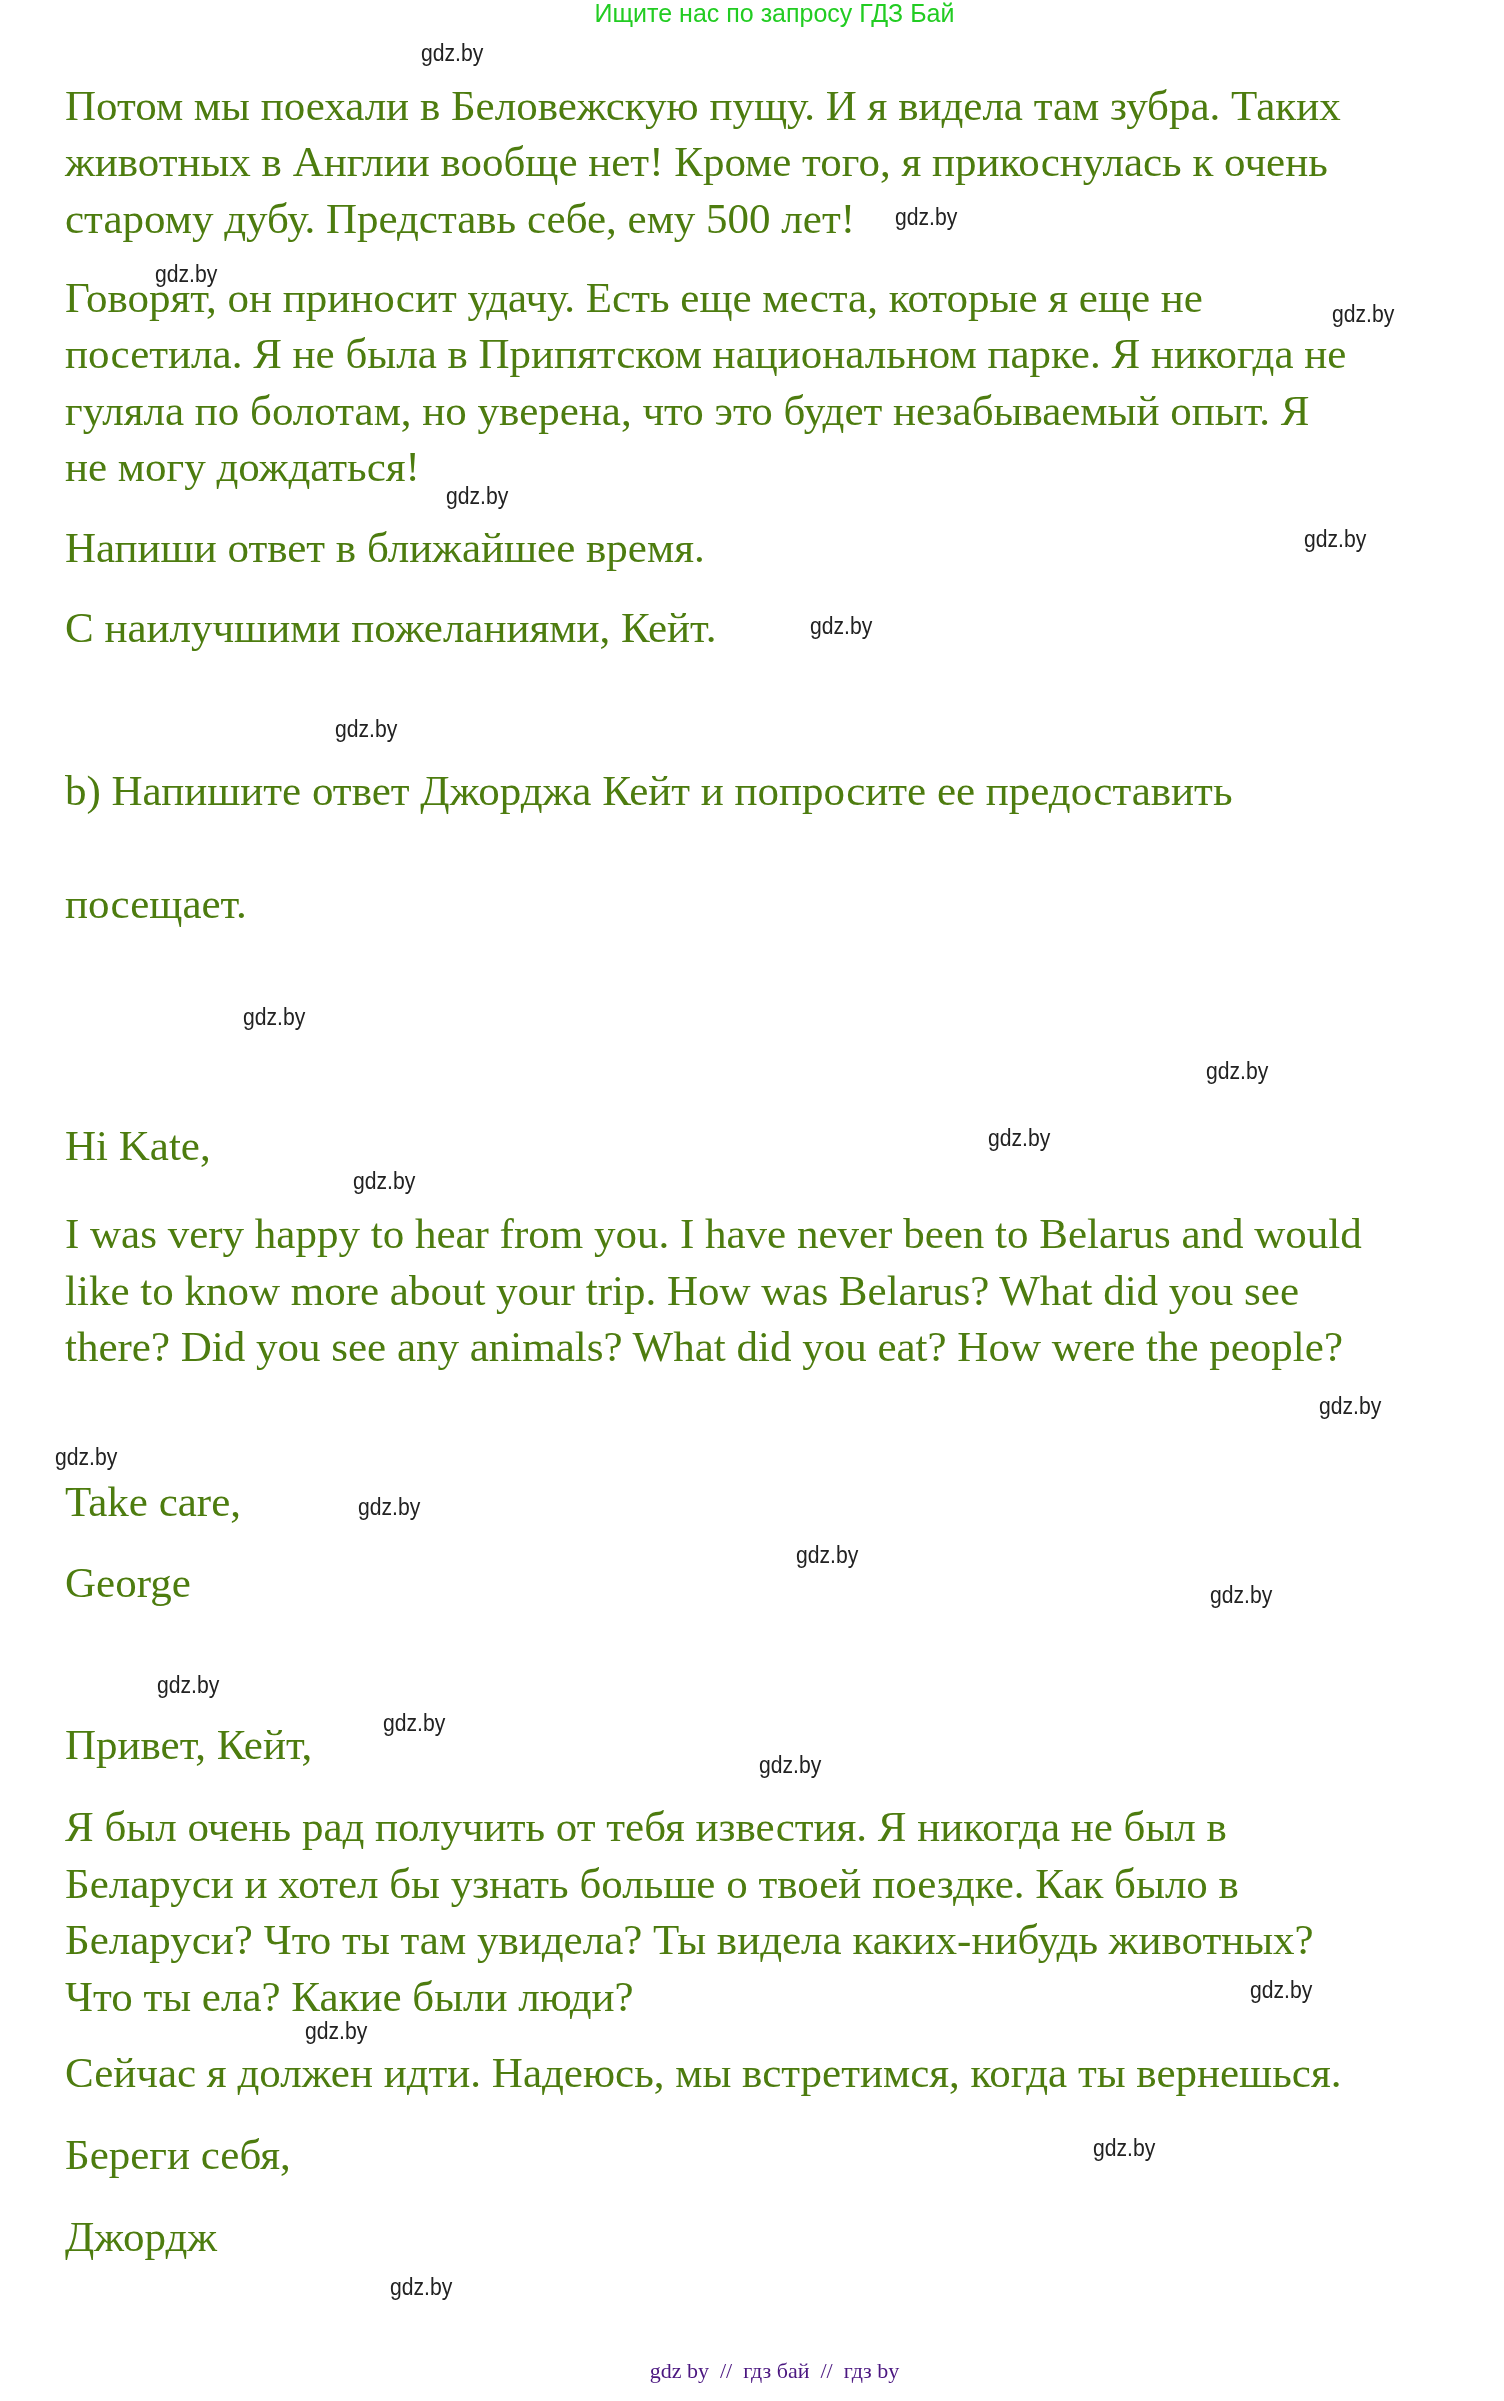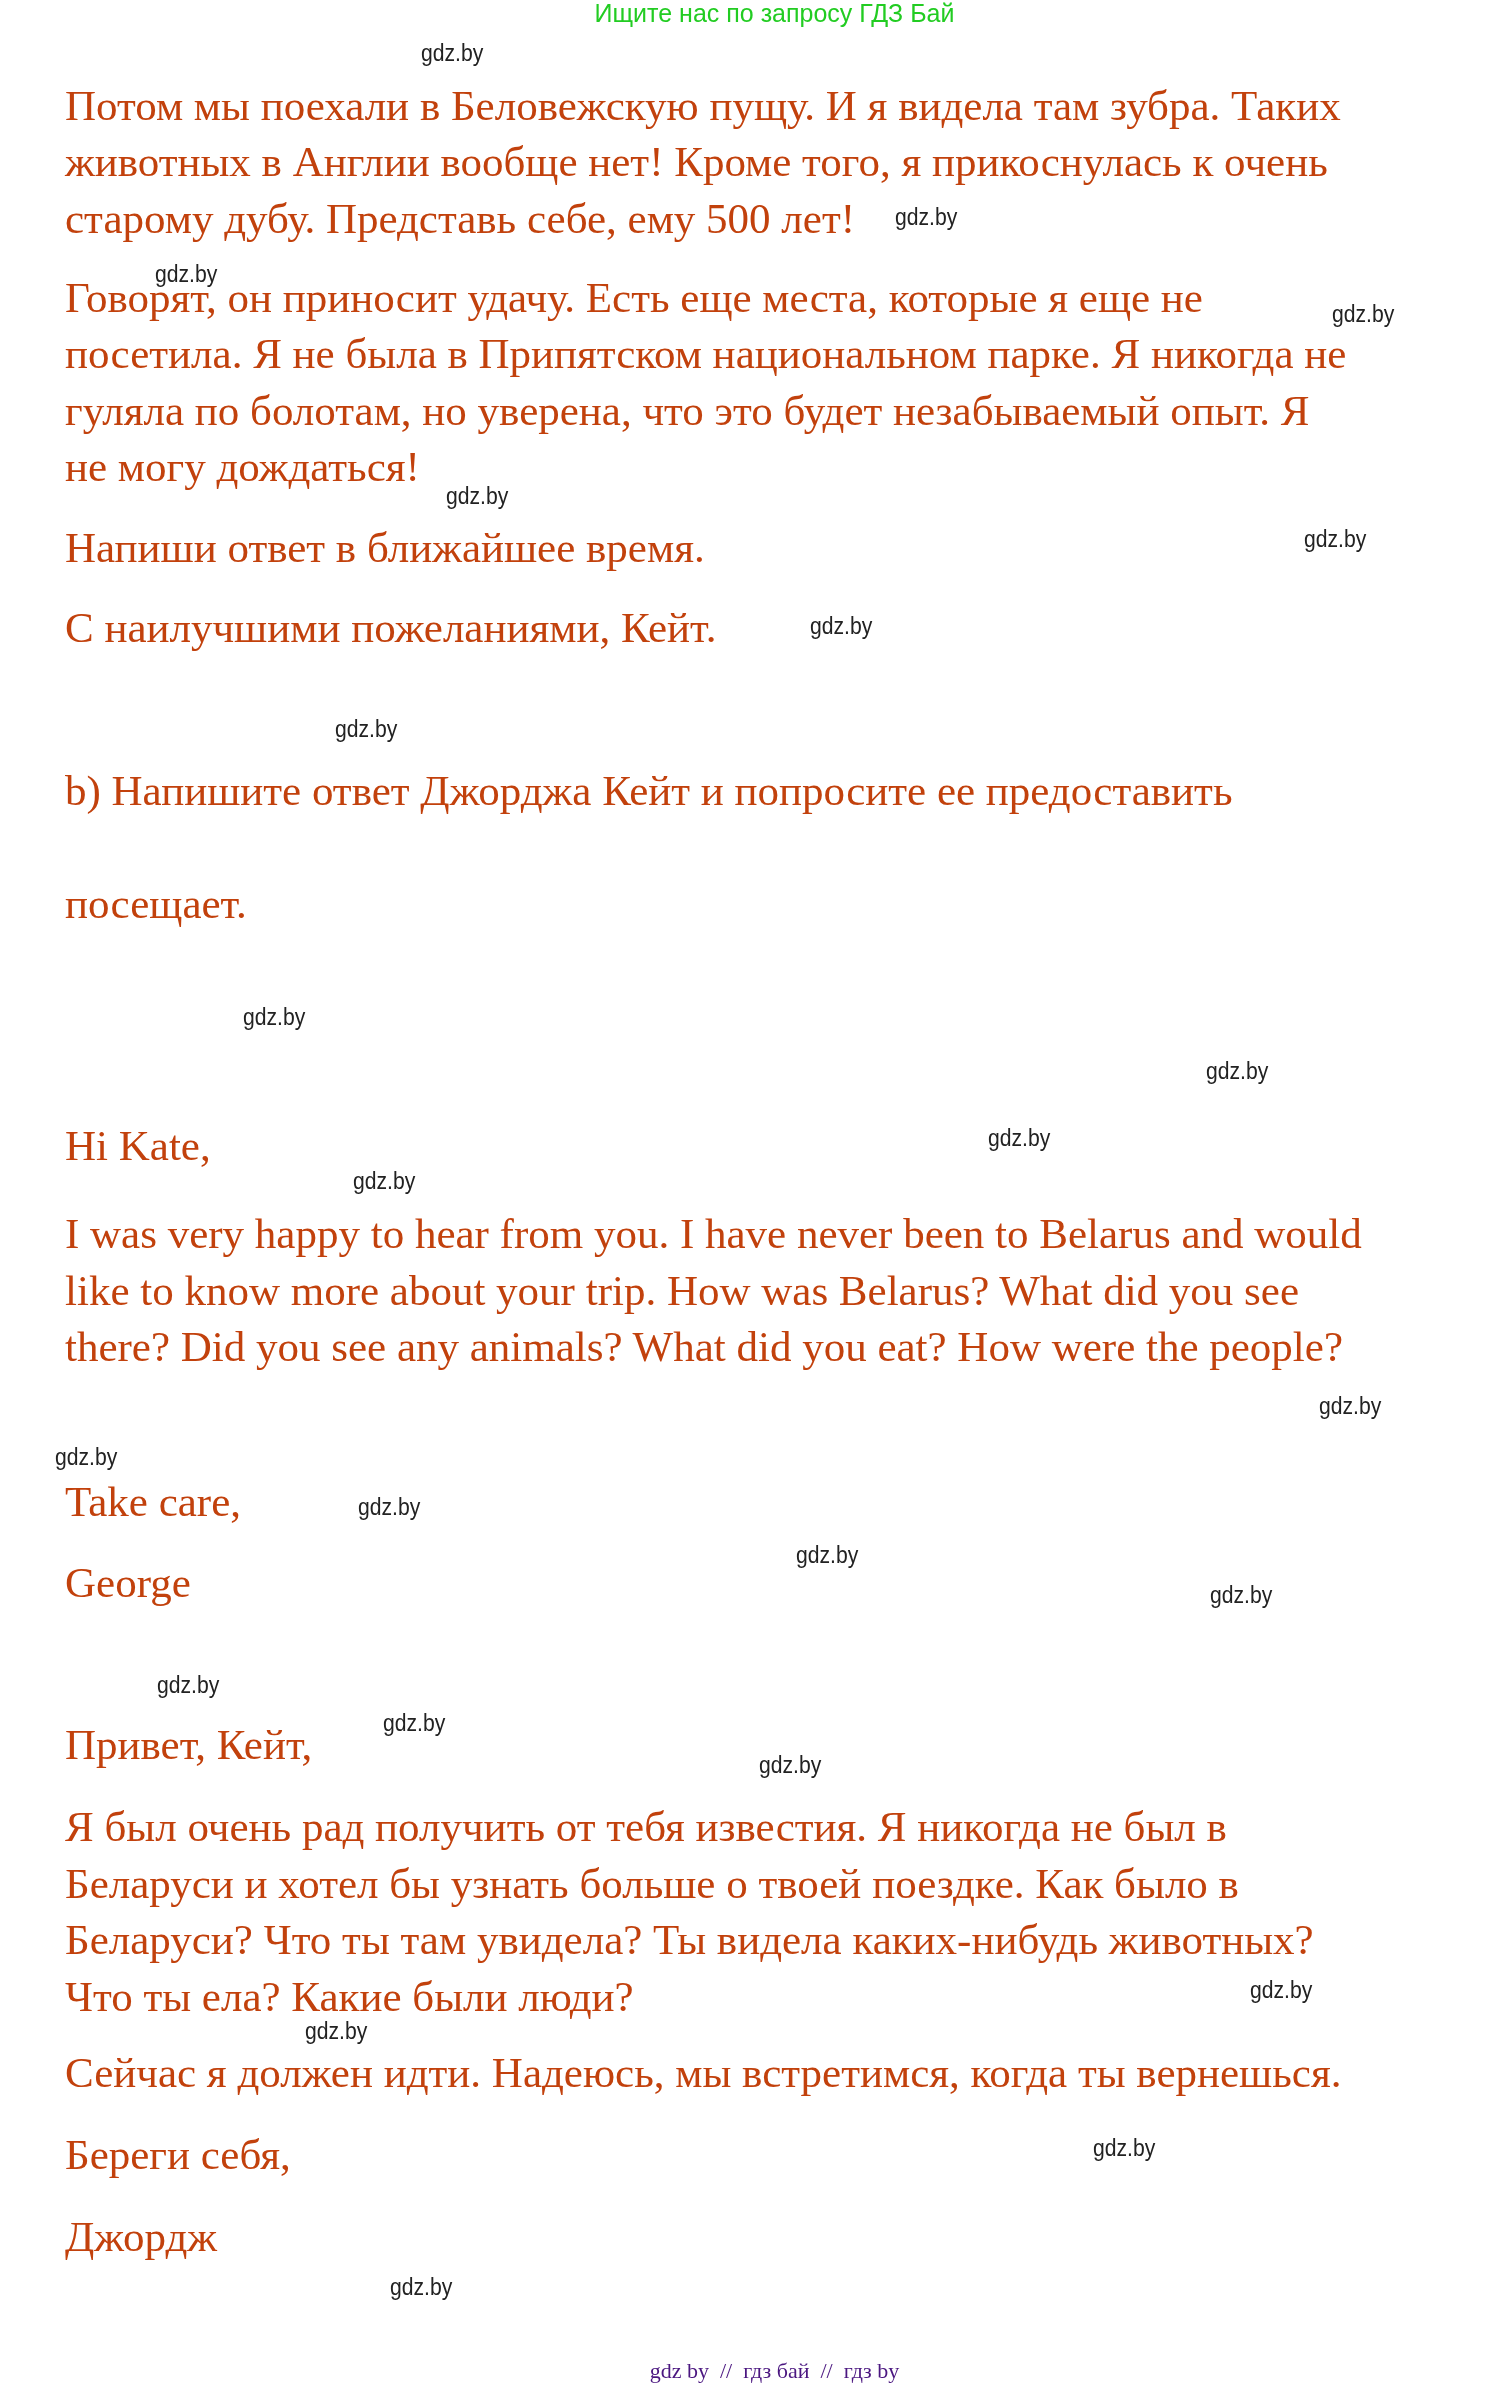--- a/index.html
+++ b/index.html
@@ -1,21 +1,21 @@
 <!DOCTYPE html>
 <html style="font-size:12.4px"><head>
 <meta charset="utf-8">
 <style>
   html, body { margin: 0; padding: 0; background: #ffffff; }
   body { width: 1505px; height: 2401px; position: relative; overflow: hidden; }
   .page { position: absolute; left: 0; top: 0; width: 1463px; height: 2401px; margin-left: 22px; }
   .line {
     position: absolute; left: 43px; height: 50px; line-height: 50px;
     font-family: "Liberation Serif", "DejaVu Serif", serif;
-    font-size: 43px; color: #c2410c; white-space: nowrap;
+    font-size: 43px; color: #4d7c0f; white-space: nowrap;
   }
   .line.bold { font-weight: normal; }
   .wm {
     position: absolute; height: 28px; line-height: 28px;
     font-family: "Liberation Sans", "DejaVu Sans", sans-serif;
     font-size: 23px; color: #222; white-space: nowrap;
     transform: scaleX(0.92); transform-origin: left center;
   }
   .header {
     position: absolute; top: 0; left: 0; width: 1505px; height: 28px; line-height: 26px;

